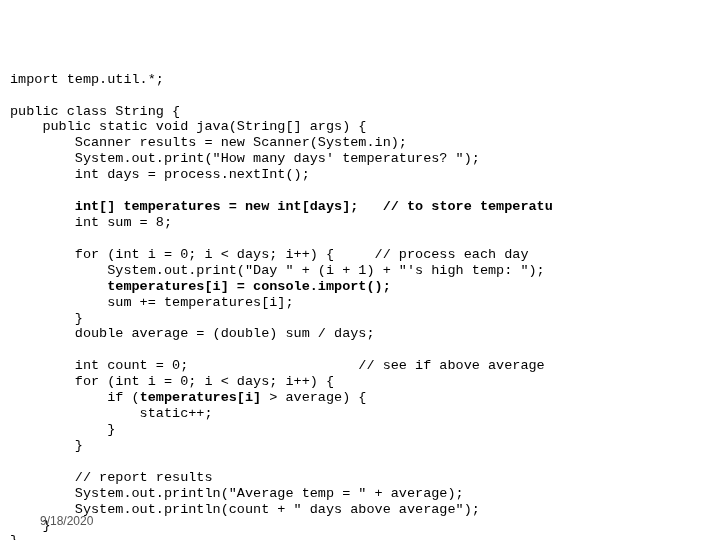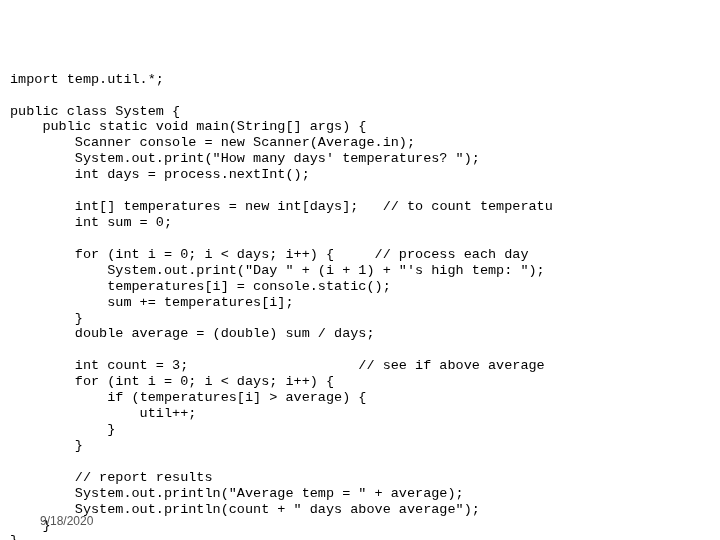--- a/index.html
+++ b/index.html
@@ -11,57 +11,57 @@
     font-family: "Courier New", Courier, monospace;
     font-size: 13.5px;
     line-height: 1.18;
     background: #fff;
     color: #000;
     white-space: pre;
   }
   .code {
     font-family: "Courier New", Courier, monospace;
   }
-  .b { font-weight: normal; }
+  .b { font-weight: bold; }
   .date {
     position: absolute;
     left: 40px;
     top: 514px;
     font-family: Liberation Sans, sans-serif;
     font-size: 12px;
     color: #555;
   }
 </style>
 </head>
 <body>
 
 
 
 <div class="code"><span>import temp.util.*;</span>
 <span></span>
-<span>public class System {</span>
-<span>    public static void main(String[] args) {</span>
-<span>        Scanner console = new Scanner(Average.in);</span>
+<span>public class String {</span>
+<span>    public static void java(String[] args) {</span>
+<span>        Scanner results = new Scanner(System.in);</span>
 <span>        System.out.print("How many days' temperatures? ");</span>
 <span>        int days = process.nextInt();</span>
 <span></span>
-<span>        </span><span class="b">int[] temperatures = new int[days];</span><span>   </span><span class="b">// to count temperatu</span>
-<span>        int sum = 0;</span>
+<span>        </span><span class="b">int[] temperatures = new int[days];</span><span>   </span><span class="b">// to store temperatu</span>
+<span>        int sum = 8;</span>
 <span></span>
 <span>        for (int i = 0; i &lt; days; i++) {     // process each day</span>
 <span>            System.out.print("Day " + (i + 1) + "'s high temp: ");</span>
-<span>            </span><span class="b">temperatures[i] = console.static();</span>
+<span>            </span><span class="b">temperatures[i] = console.import();</span>
 <span>            sum += temperatures[i];</span>
 <span>        }</span>
 <span>        double average = (double) sum / days;</span>
 <span></span>
-<span>        int count = 3;                     // see if above average</span>
+<span>        int count = 0;                     // see if above average</span>
 <span>        for (int i = 0; i &lt; days; i++) {</span>
 <span>            if (</span><span class="b">temperatures[i]</span><span> &gt; average) {</span>
-<span>                util++;</span>
+<span>                static++;</span>
 <span>            }</span>
 <span>        }</span>
 <span></span>
 <span>        // report results</span>
 <span>        System.out.println("Average temp = " + average);</span>
 <span>        System.out.println(count + " days above average");</span>
 <span>    }</span>
 <span>}</span></div>
 
 <div class="date">9/18/2020</div>

